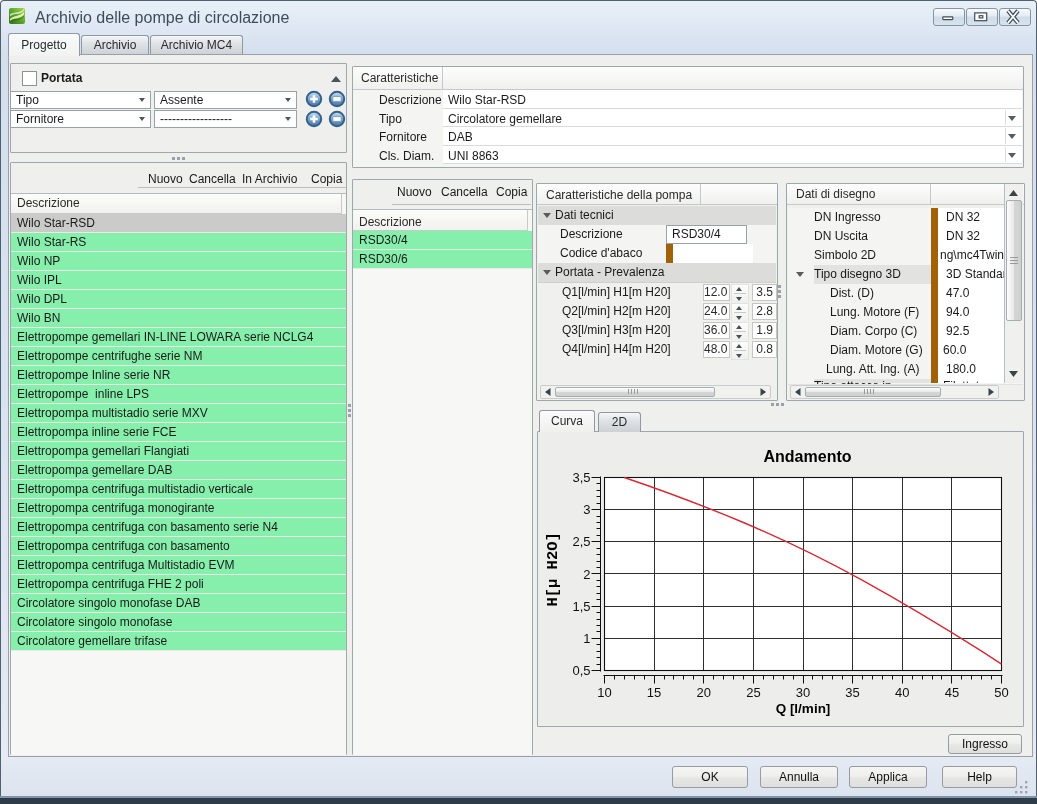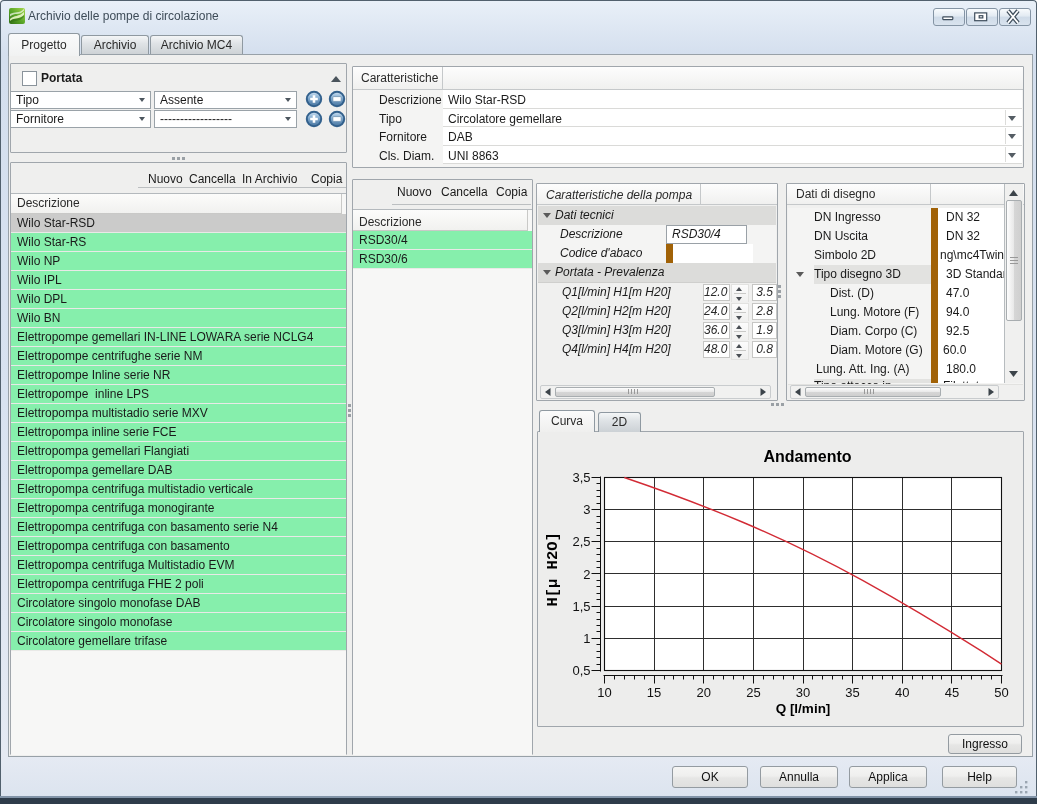--- a/index.html
+++ b/index.html
@@ -1,20 +1,20 @@
 <!DOCTYPE html>
 <html><head>
 <meta charset="utf-8">
 <style>
 html,body{margin:0;padding:0;}
 body{width:1037px;height:804px;overflow:hidden;font-family:"Liberation Sans",sans-serif;font-size:12px;color:#1a1a1a;}
 #win{position:absolute;left:0;top:0;width:1037px;height:804px;background:linear-gradient(#e9f0f8,#d4dfee 55px,#d8e2f0 400px,#e5eaf3 757px,#dce4ef 797px);border-radius:4px 4px 0 0;}
 #win .frame{position:absolute;left:0;top:0;width:1035px;height:802px;border:1px solid #51606d;border-bottom:none;border-radius:4px 4px 0 0;z-index:50;pointer-events:none;}
 .abs{position:absolute;}
-.titletxt{position:absolute;left:28px;top:9px;font-size:12px;color:#3e4c58;}
+.titletxt{position:absolute;left:35px;top:9px;font-size:16px;color:#3e4c58;}
 .winbtn{position:absolute;top:8px;width:30px;height:16px;border:1px solid #8494a4;border-radius:3px;background:linear-gradient(#f8fbfd,#e2eaf2 45%,#cfdbe8 50%,#d9e3ee);}
 
 .tab{position:absolute;border:1px solid #8f99a1;border-bottom:none;border-radius:3px 3px 0 0;text-align:center;color:#2a2a2a;}
 .tab.on{background:linear-gradient(#f9fafb,#f1f2f2);z-index:10;}
 .tab.off{background:linear-gradient(#f4f6f7,#dfe3e6 40%,#ccd1d5);}
 
 #page{position:absolute;left:8px;top:54px;width:1023px;height:701px;background:#efefee;border:1px solid #98a1a8;}
 .panel{position:absolute;background:#efefee;border:1px solid #a0a6ac;border-radius:1px;}
 .lbl{position:absolute;white-space:nowrap;}
 .hdrrow{position:absolute;left:0;top:0;right:0;height:23px;background:linear-gradient(#fdfdfd,#f0f0ef);border-bottom:1px solid #c5c8ca;}
@@ -179,21 +179,21 @@
     <div class="crow" style="top:60px;">
         <span class="clbl">Fornitore</span>
         <span class="cval combo2">DAB</span>
       </div>
     <div class="crow" style="top:78.5px;">
         <span class="clbl">Cls. Diam.</span>
         <span class="cval combo2">UNI 8863</span>
       </div>
   </div>
 
-  <div class="panel" style="left:536px;top:183px;width:240px;height:216px;background:#f0f0ef;overflow:hidden;font-style:italic;">
+  <div class="panel" style="left:536px;top:183px;width:240px;height:216px;background:#f0f0ef;overflow:hidden;">
     <div class="hdrrow" style="height:20px;"></div>
     <div class="abs" style="left:163px;top:0;width:1px;height:20px;background:#c5c8ca;"></div>
     <div class="lbl" style="left:9px;top:4px;color:#2a2a2a;">Caratteristiche della pompa</div>
     <div class="sect" style="top:22px;"><span class="ptri" style="position:relative;display:inline-block;left:0;top:-1px;margin:0 4px 0 5px;"></span>Dati tecnici</div>
     <div class="prow" style="top:41px;">
         <span class="plbl" style="left:22px;">Descrizione</span>
         <span class="pval" style="left:128px;width:74px;border:1px solid #9aa1a7;top:0px;height:17px;line-height:17px;">RSD30/4</span>
       </div>
     <div class="prow" style="top:60px;">
         <span class="plbl" style="left:22px;">Codice d'abaco</span>
@@ -277,21 +277,21 @@
       </div>
     <div class="prow" style="top:138px;">
         <span class="plbl" style="left:42px;">Diam. Corpo (C)</span>
         <span class="pval" style="left:143px;width:64px;padding-left:8px;">92.5</span>
       </div>
     <div class="prow" style="top:157px;">
         <span class="plbl" style="left:42px;">Diam. Motore (G)</span>
         <span class="pval" style="left:143px;width:64px;">60.0</span>
       </div>
     <div class="prow" style="top:176px;">
-        <span class="plbl" style="left:28px;">Lung. Att. Ing. (A)</span>
+        <span class="plbl" style="left:38px;">Lung. Att. Ing. (A)</span>
         <span class="pval" style="left:143px;width:64px;padding-left:8px;">180.0</span>
       </div>
     <div class="prow" style="top:195px;height:5px;line-height:14px;overflow:hidden;">
         <span class="plbl" style="left:26px;background:#e2e2e0;width:117px;height:4px;">Tipo attacco in</span>
         <span class="pval" style="left:143px;width:67px;height:4px;">Filettato</span>
       </div>
 
     <div class="abs" style="left:217px;top:0px;width:18px;height:199px;background:#f0f0ef;border-left:1px solid #b7bcbf;">
       <svg class="abs" style="left:4px;top:5px" width="9" height="8">
           <path d="M0 7 L4.5 1 L9 7 Z" fill="#3c444a"></path>

